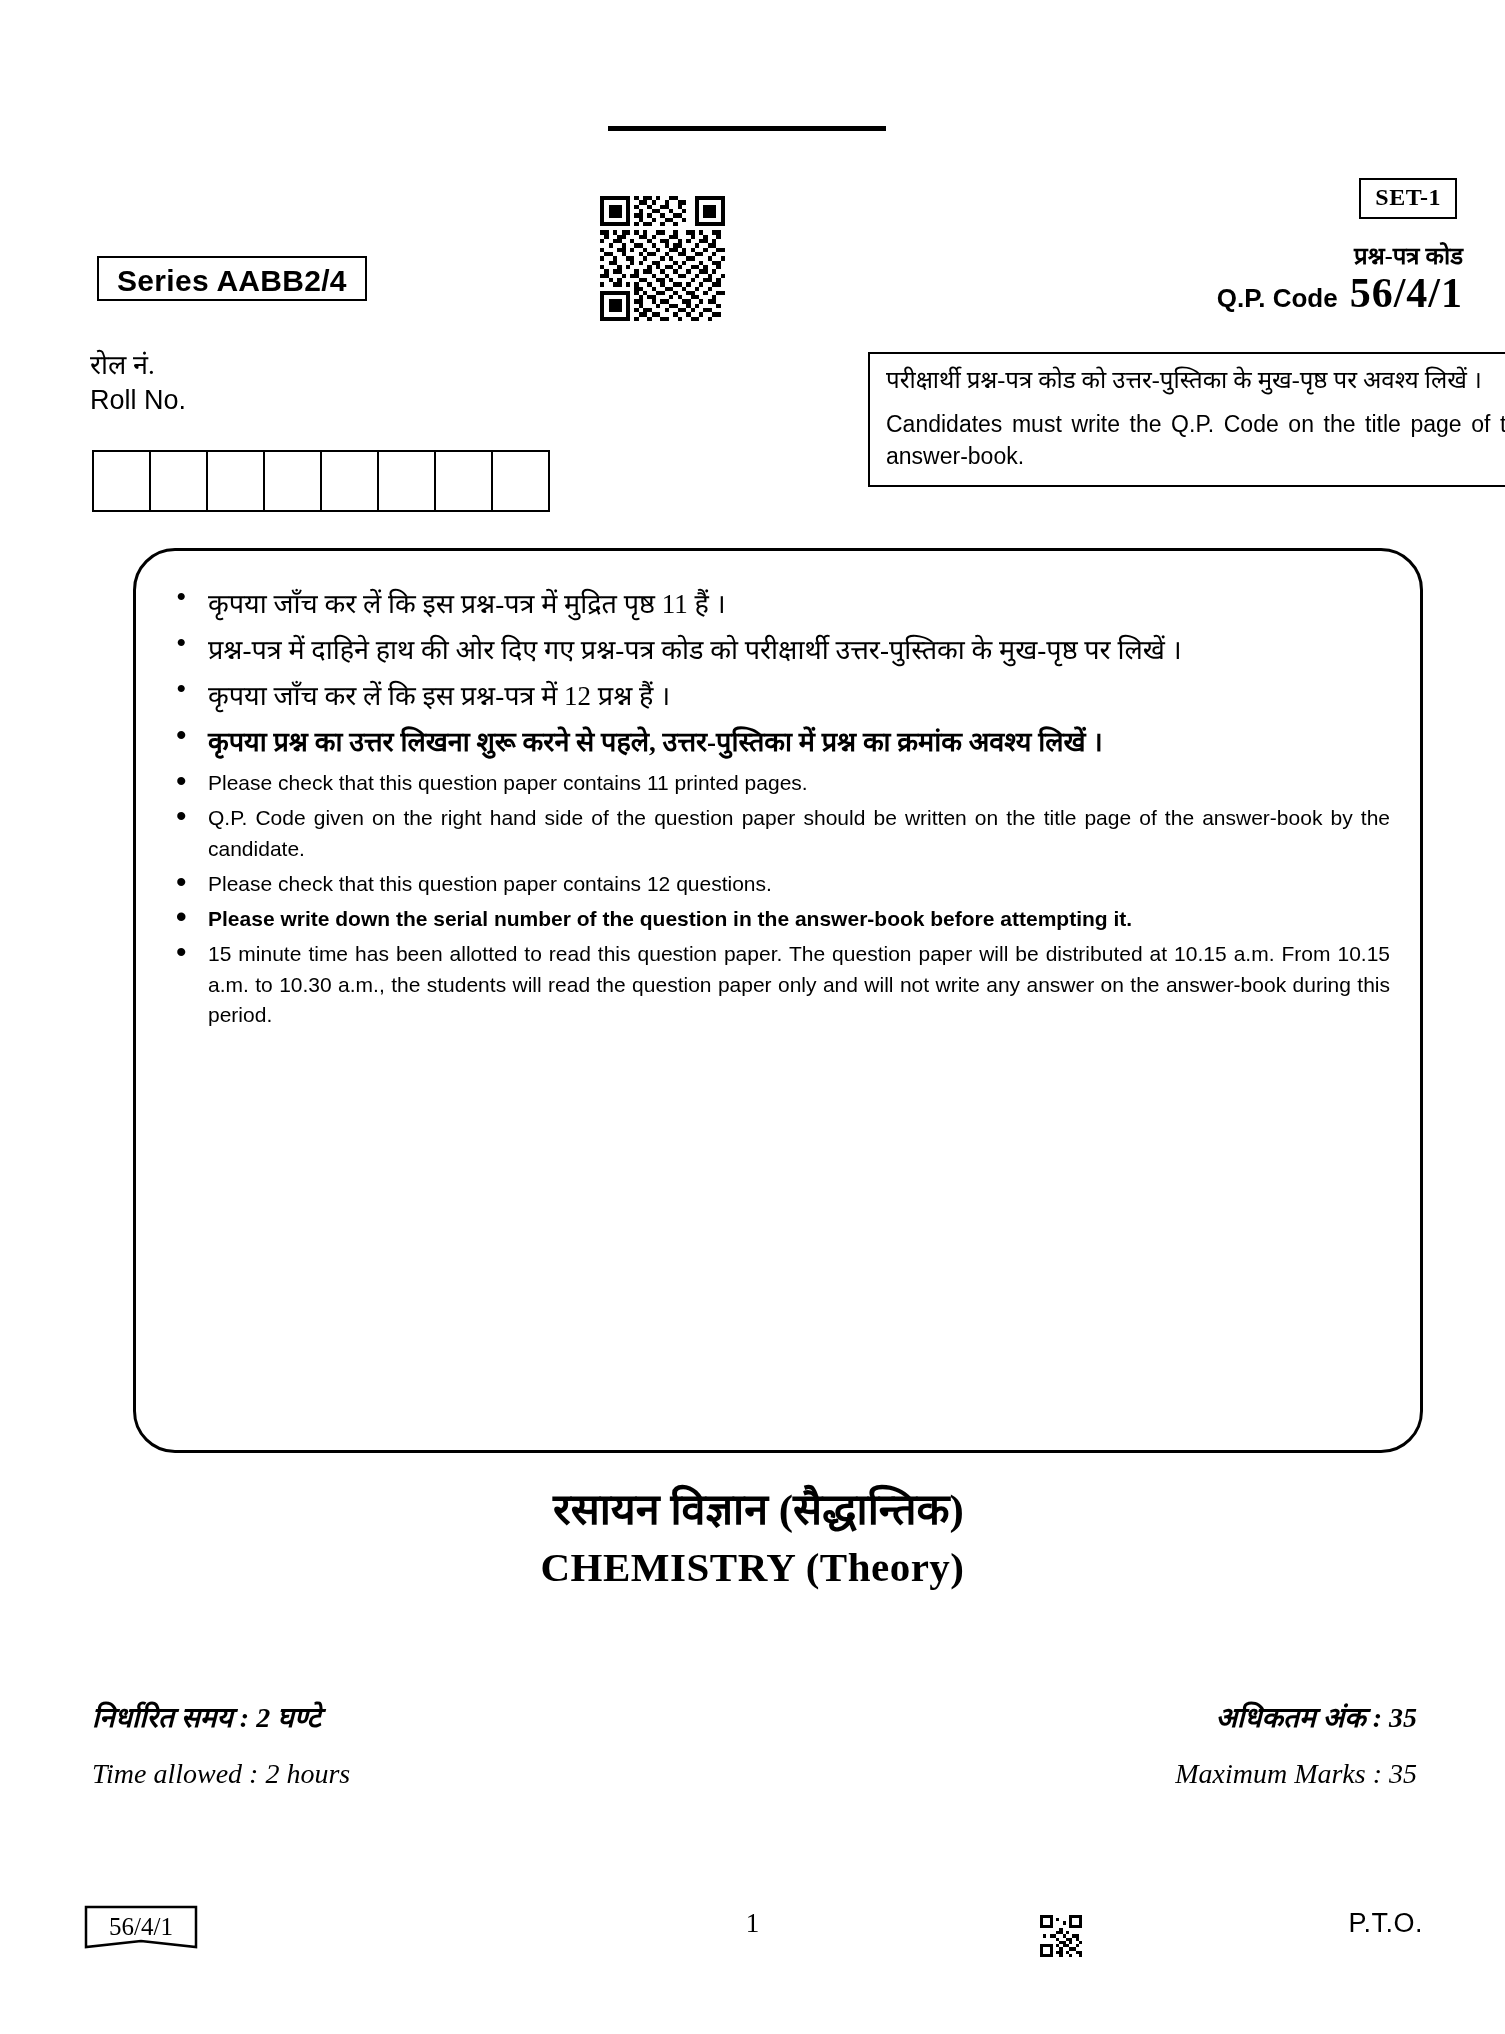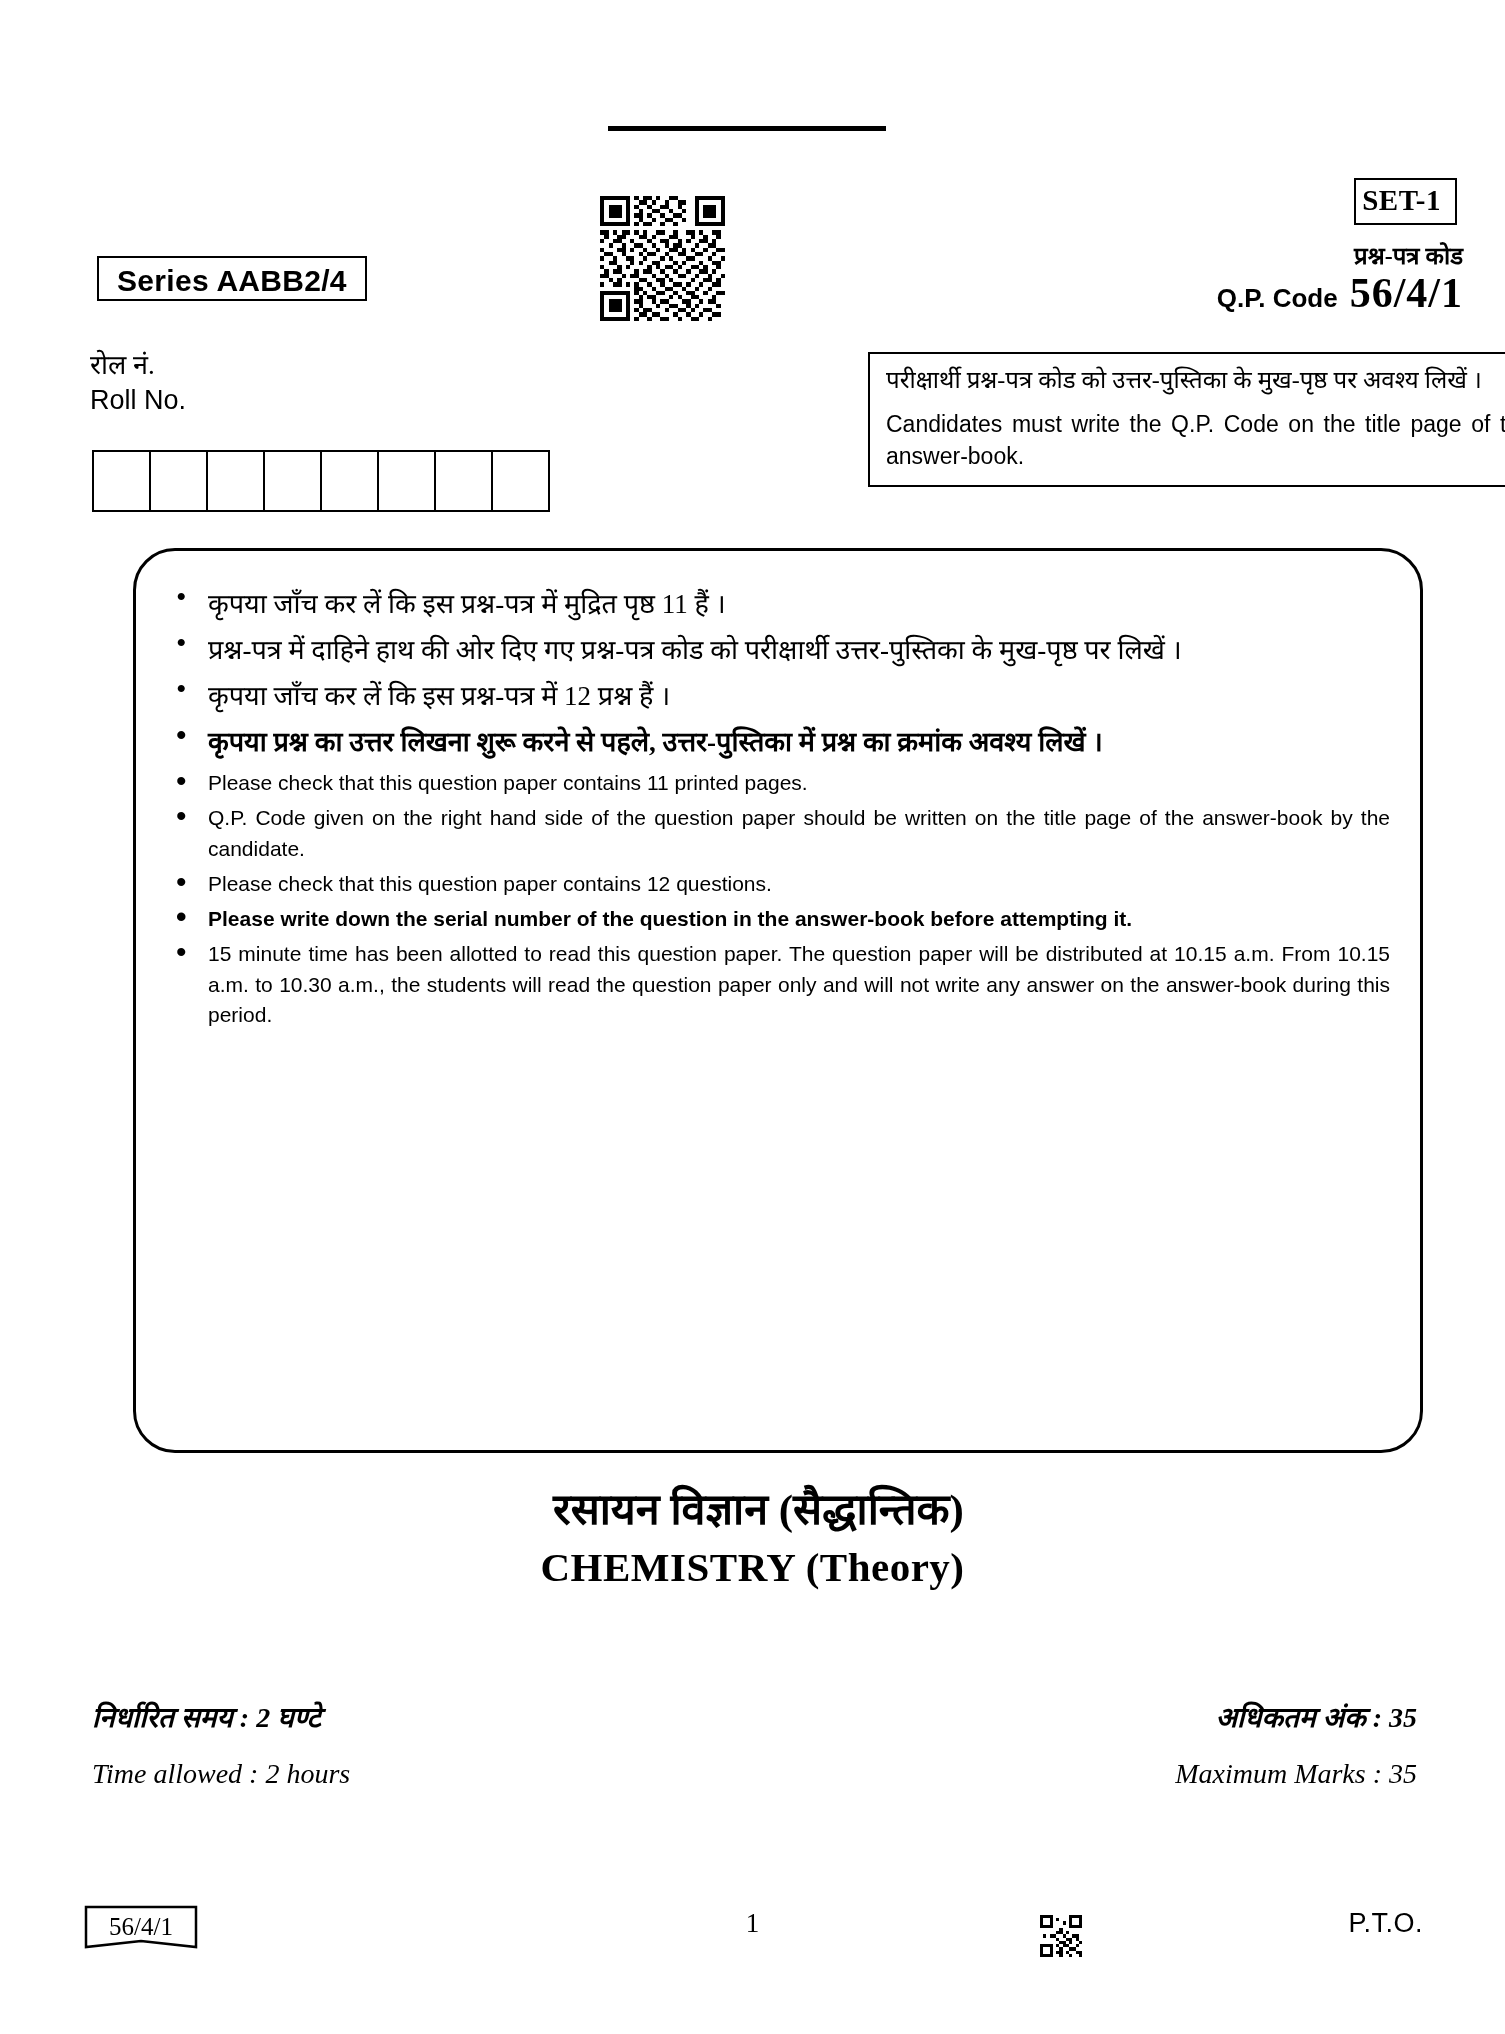--- a/index.html
+++ b/index.html
@@ -30,24 +30,24 @@
     height: 5px;
     background: #000;
   }
 
   
   .set-box {
     position: absolute;
     right: 48px;
     top: 178px;
     border: 2.5px solid #000;
-    padding: 4px 14px 6px 6px;
-    font-family: "Liberation Serif", serif;
-    font-weight: bold;
-    font-size: 29px;
+    padding: 4px 14px 6px 14px;
+    font-family: "Liberation Serif", serif;
+    font-weight: bold;
+    font-size: 24px;
     letter-spacing: .5px;
   }
 
   
   .series-box {
     position: absolute;
     left: 97px;
     top: 256px;
     border: 2.5px solid #000;
     padding: 6px 18px 1px 18px;

